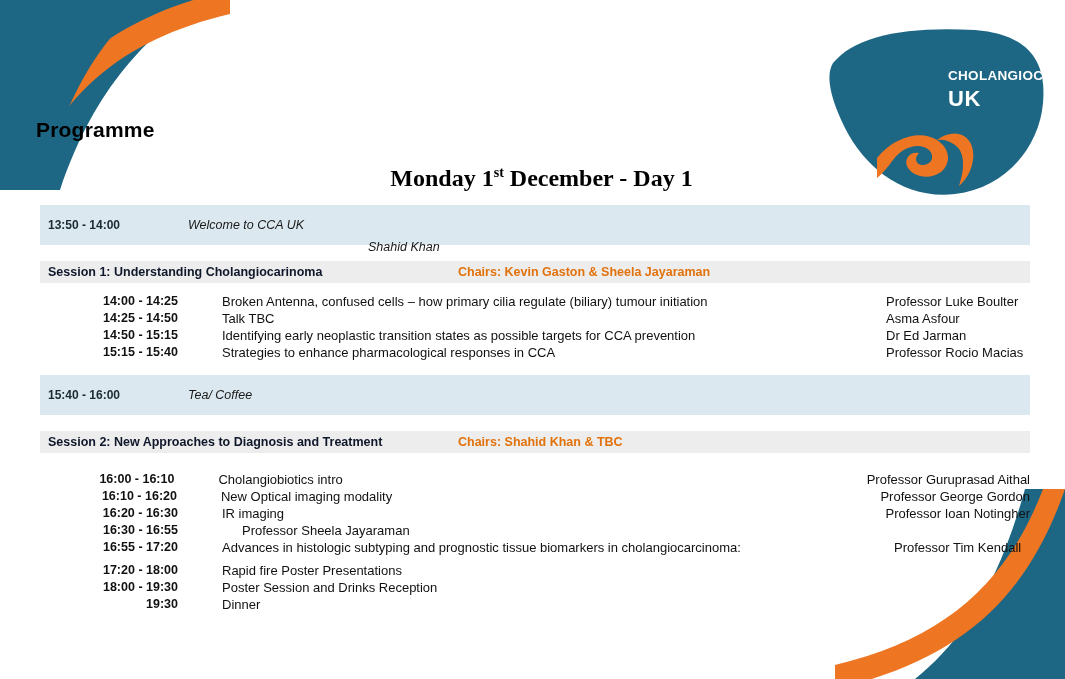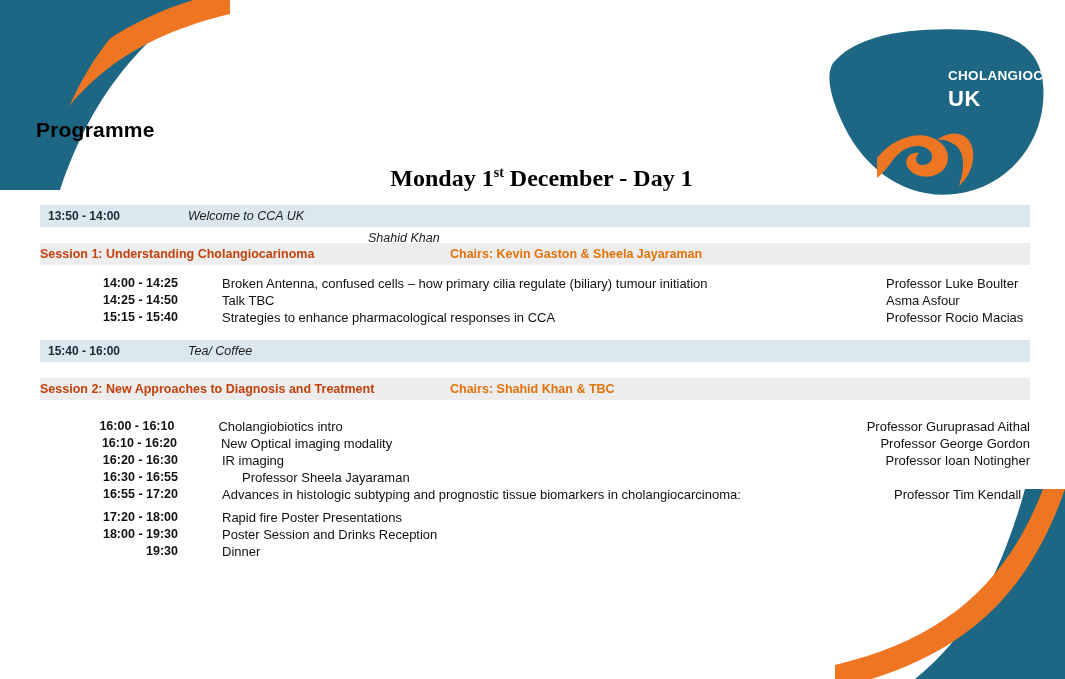--- a/index.html
+++ b/index.html
@@ -71,21 +71,21 @@
   
   .sched {
     position: absolute;
     left: 40px;
     top: 205px;
     width: 990px;
   }
 
   .band {
     background: #dbe8ef;
-    height: 22px;
+    height: 40px;
     display: flex;
     align-items: center;
     font-size: 12.5px;
     color: #1a1a1a;
     font-style: italic;
   }
   .band .b-time {
     width: 140px;
     padding-left: 8px;
     font-style: normal;
@@ -103,22 +103,23 @@
 
   .session-band {
     background: #ededed;
     height: 22px;
     display: flex;
     align-items: center;
     font-size: 12.5px;
     font-weight: bold;
   }
   .session-band .s-title {
+    padding-left: 8px;
     width: 410px;
-    color: #c2410c;
+    color: #0f172a;
   }
   .session-band .s-chairs {
     color: #e2720c;
   }
 
   .rows {
     margin-top: 4px;
   }
   .row {
     display: flex;
@@ -214,20 +215,25 @@
       <div class="r-time">14:00 - 14:25</div>
       <div class="r-title">Broken Antenna, confused cells – how primary cilia regulate (biliary) tumour initiation</div>
       <div class="r-person">Professor Luke Boulter</div>
     </div>
     <div class="row">
       <div class="r-time">14:25 - 14:50</div>
       <div class="r-title">Talk TBC</div>
       <div class="r-person">Asma Asfour</div>
     </div>
     <div class="row">
+      <div class="r-time">14:50 - 15:15</div>
+      <div class="r-title">Identifying early neoplastic transition states as possible targets for CCA prevention</div>
+      <div class="r-person">Dr Ed Jarman</div>
+    </div>
+    <div class="row">
       <div class="r-time">15:15 - 15:40</div>
       <div class="r-title">Strategies to enhance pharmacological responses in CCA</div>
       <div class="r-person">Professor Rocio Macias</div>
     </div>
   </div>
 
   <div class="gap-14"></div>
 
   <div class="band">
     <div class="b-time">15:40 - 16:00</div>

